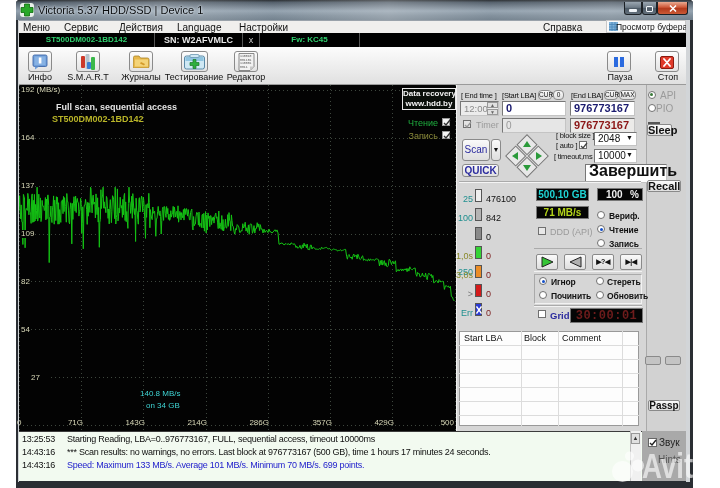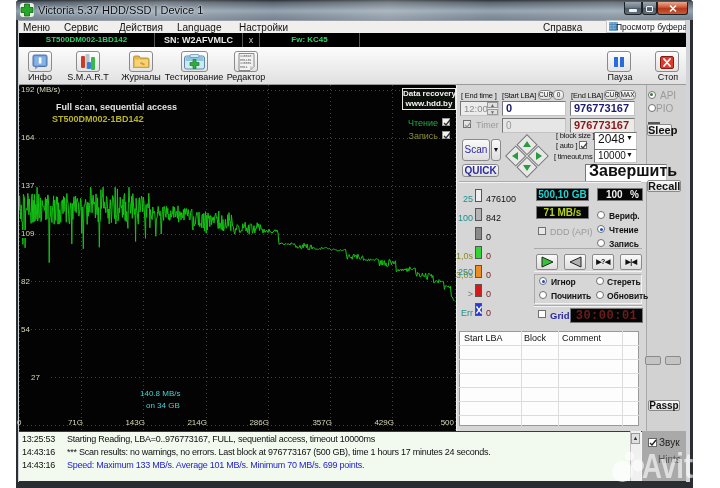--- a/index.html
+++ b/index.html
@@ -240,21 +240,21 @@
       <rect x="23" y="7" width="14" height="14" fill="#e8e8e8" stroke="#777" stroke-width="1"></rect>
       <rect x="7" y="23" width="14" height="14" fill="#e8e8e8" stroke="#777" stroke-width="1"></rect>
       <rect x="23" y="23" width="14" height="14" fill="#e8e8e8" stroke="#777" stroke-width="1"></rect>
     </g>
     <path d="M22 7 l4 6 h-8 z" fill="#2a9a3a"></path>
     <path d="M22 37 l4 -6 h-8 z" fill="#2a9a3a"></path>
     <path d="M7 22 l6 -4 v8 z" fill="#2a9a3a"></path>
     <path d="M37 22 l-6 -4 v8 z" fill="#2a9a3a"></path>
   </svg>
   <div class="lbl" style="left:556px;top:131px;font-size:7.5px;letter-spacing:-0.2px;">[ block size ]</div>
-  <div class="inp" style="left:594px;top:132px;width:43px;height:31px;font-weight:normal;color:#111;font-size:12px;line-height:12px;">2048</div>
+  <div class="inp" style="left:594px;top:132px;width:43px;height:14px;font-weight:normal;color:#111;font-size:10px;line-height:12px;">2048</div>
   <div class="abs" style="left:626px;top:134px;font-size:7px;color:#111;">▼</div>
   <div class="lbl" style="left:556px;top:141px;font-size:7.5px;letter-spacing:-0.2px;">[ auto ]</div>
   <div class="check" style="left:579px;top:141px;"></div>
   <svg class="abs" style="left:580px;top:142px" width="8" height="8" viewBox="0 0 8 8">
       <path d="M1 4 L3 6 L7 1" stroke="#444" stroke-width="1.3" fill="none"></path>
     </svg>
   <div class="lbl" style="left:554px;top:152px;font-size:7.5px;letter-spacing:-0.2px;">[ timeout,ms ]</div>
   <div class="inp" style="left:594px;top:149px;width:43px;height:14px;font-weight:normal;color:#111;font-size:10px;line-height:12px;">10000</div>
   <div class="abs" style="left:626px;top:151px;font-size:7px;color:#111;">▼</div>
   <div class="inp" style="left:585px;top:164px;width:82px;height:19px;color:#111;font-size:16px;line-height:12px;">Завершить</div>

